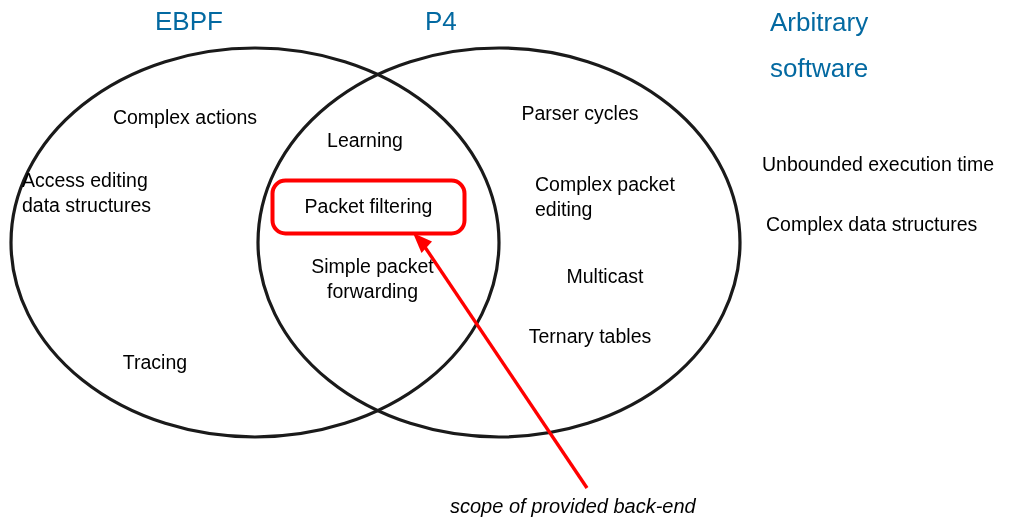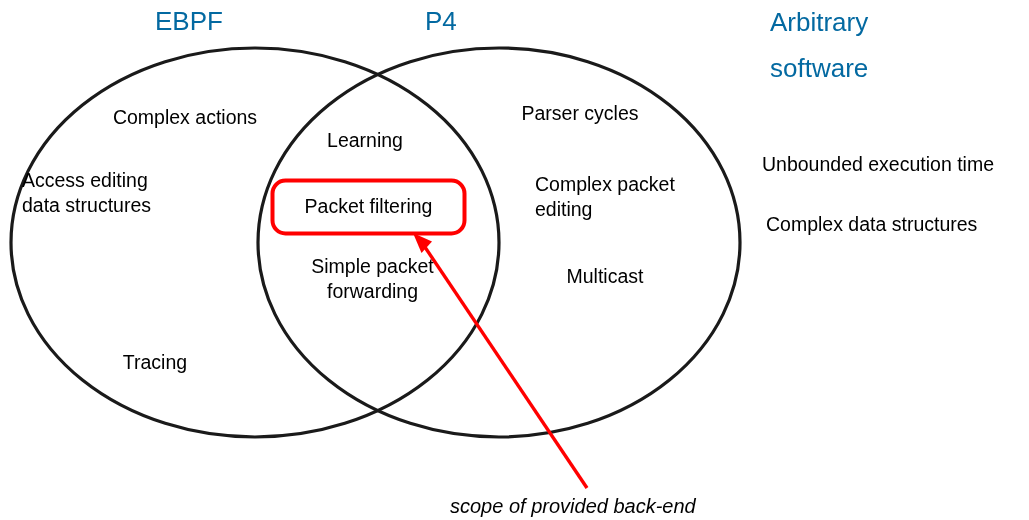--- a/index.html
+++ b/index.html
@@ -69,19 +69,20 @@
 
   <div class="lbl c" id="m-learning">Learning</div>
   <div class="lbl c" id="m-packet-filtering" style="left:272px;top:194px;width:193px;">Packet filtering</div>
   <div class="lbl c" id="m-simple-fwd">Simple packet
 forwarding</div>
 
   <div class="lbl c" id="r-parser">Parser cycles</div>
   <div class="lbl" id="r-complex-pkt">Complex packet
 editing</div>
   <div class="lbl c" id="r-multicast">Multicast</div>
+  <div class="lbl c" id="r-ternary">Ternary tables</div>
 
   <div class="lbl" id="o-unbounded">Unbounded execution time</div>
   <div class="lbl" id="o-cds">Complex data structures</div>
 
   <div id="caption">scope of provided back-end</div>
 
 </div>
 
 </body></html>

